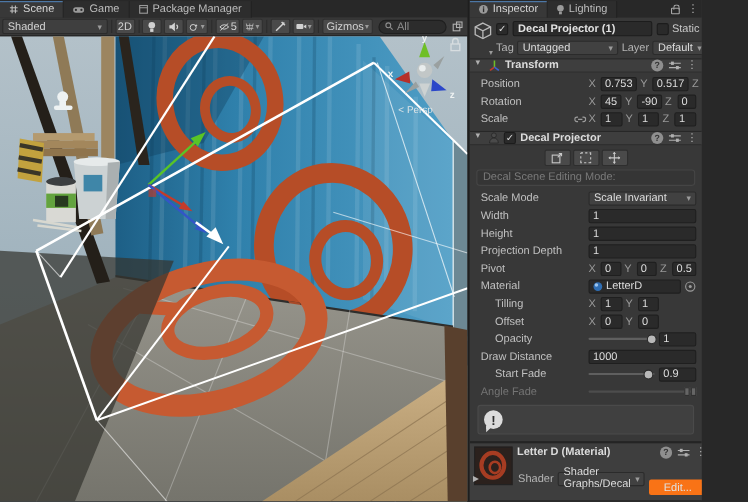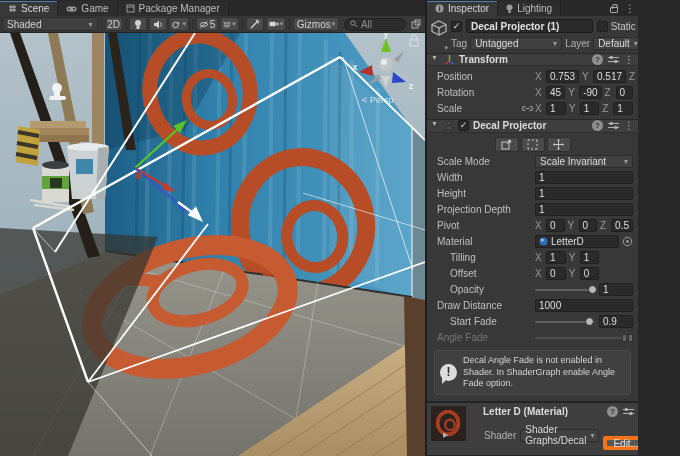--- a/index.html
+++ b/index.html
@@ -95,28 +95,28 @@
   .mm-handle { position:absolute; top:-3px; width:5px; height:8px; background:#8a8a8a; border:1px solid #2a2a2a; }
 
   .helpbox { margin:4px 2px 3px 2px; background:#404040; border:1px solid #4a4a4a; border-radius:3px;
              display:flex; gap:6px; padding:4px 5px; align-items:center; }
   .warn-icon { width:17px; height:17px; flex:0 0 17px; border-radius:50%; background:#dcdcdc; color:#2d2d2d;
                font-weight:bold; font-size:12px; display:flex; align-items:center; justify-content:center; position:relative; }
   .warn-icon::after { content:""; position:absolute; left:2px; bottom:-3px; border:3px solid transparent;
                       border-top-color:#dcdcdc; border-left-color:#dcdcdc; }
   .helpbox .msg { font-size:9px; line-height:1.3; color:#d4d4d4; }
 
-  .mat-section { border-top:2px solid #242424; background:#3e3e3e; padding:3px 4px 5px 4px; display:flex; gap:17px; }
+  .mat-section { border-top:2px solid #242424; background:#3e3e3e; padding:3px 4px 5px 4px; display:flex; gap:4px; }
   .mat-thumb { width:35px; height:35px; flex:0 0 35px; background:#2b211d; border:1px solid #222; }
   .mat-main { flex:1; display:flex; flex-direction:column; gap:3px; }
   .mat-title-row { display:flex; align-items:center; }
   .mat-title { font-weight:bold; color:#dcdcdc; }
   .shader-row { display:flex; align-items:center; gap:4px; }
   .shader-dd { flex:1; }
-  .edit-btn { height:14px; background:#585858; border:4px solid #f97316; border-radius:2px; padding:0 6px;
+  .edit-btn { height:14px; background:#585858; border:7px solid #f97316; border-radius:2px; padding:0 6px;
               display:flex; align-items:center; color:#e0e0e0;margin-top:16px; } 
   .bottom-strip { flex:1; background:#313131; border-top:1px solid #232323; }
   .arrow-glyph { font-size:8px; color:#9b9b9b; }
 </style>
 </head>
 <body>
 
 <div class="app">
 
   <div class="scene-panel">
@@ -584,20 +584,23 @@
             </svg>
         </div>
         <div class="dbtn">
           <svg width="11" height="11" viewBox="0 0 11 11">
               <path d="M5.5 0.5v10M0.5 5.5h10" stroke="#c8c8c8"></path>
               <path d="M5.5 0l1.5 2h-3zM5.5 11l1.5-2h-3zM0 5.5l2-1.5v3zM11 5.5l-2-1.5v3z" fill="#c8c8c8"></path>
             </svg>
         </div>
       </div>
 
+      <div class="edit-mode-box">
+        <span>Decal Scene Editing Mode:</span>
+      </div>
 
       <div class="prow">
         <span class="plabel">Scale Mode</span>
         <div class="pfields">
           <div class="dropdown" style="flex:1;">
             <span>Scale Invariant</span>
             <span class="arrow">▾</span>
           </div>
         </div>
       </div>
@@ -743,21 +746,20 @@
             <div class="mm-handle" style="right:6px;"></div>
             <div class="mm-handle" style="right:0;"></div>
           </div>
         </div>
       </div>
 
       <div class="helpbox">
         <div class="warn-icon">
             <span>!</span>
           </div>
-        <div class="msg">Decal Angle Fade is not enabled in Shader. In ShaderGraph enable Angle Fade option.</div>
       </div>
     </div>
 
     <div class="mat-section">
       <svg class="mat-thumb" width="35" height="35" viewBox="0 0 35 35">
         <rect width="35" height="35" fill="#2b211d"></rect>
         <ellipse cx="17" cy="17" rx="11" ry="12" fill="none" stroke="#a63c22" stroke-width="4"></ellipse>
         <ellipse cx="19" cy="19" rx="5" ry="5.5" fill="none" stroke="#a63c22" stroke-width="2.5"></ellipse>
       </svg>
       <div class="mat-main">

